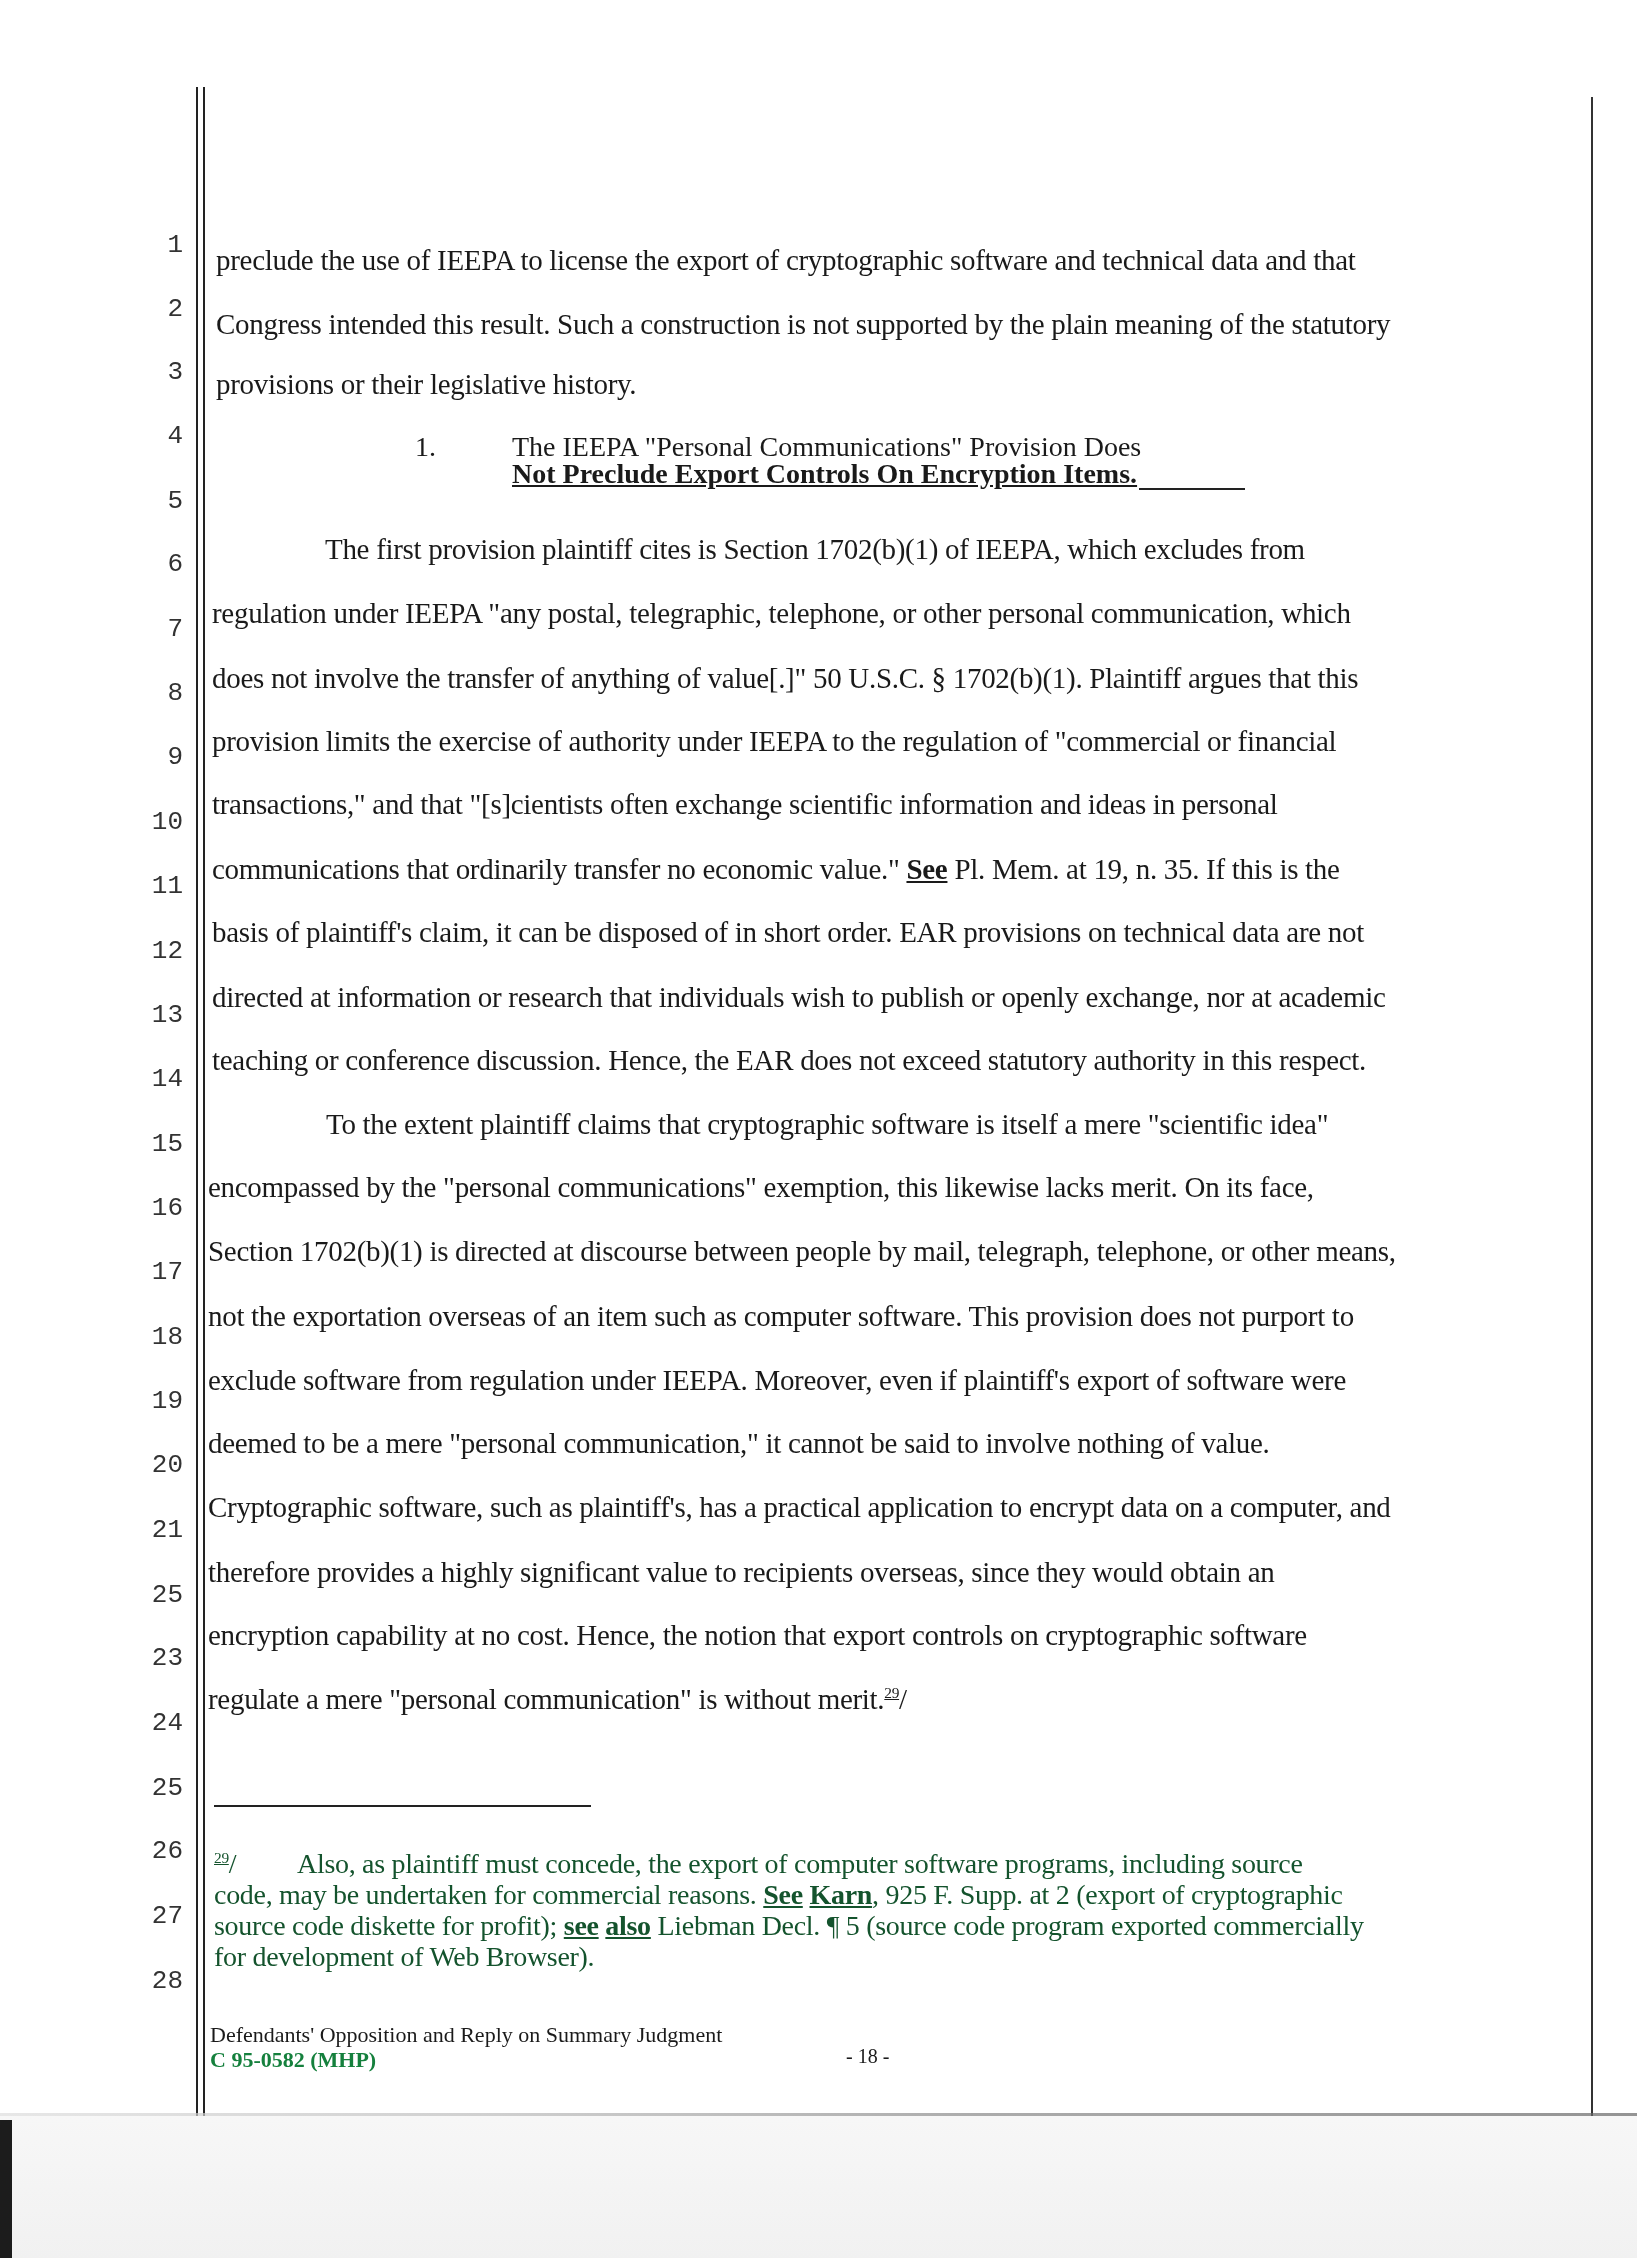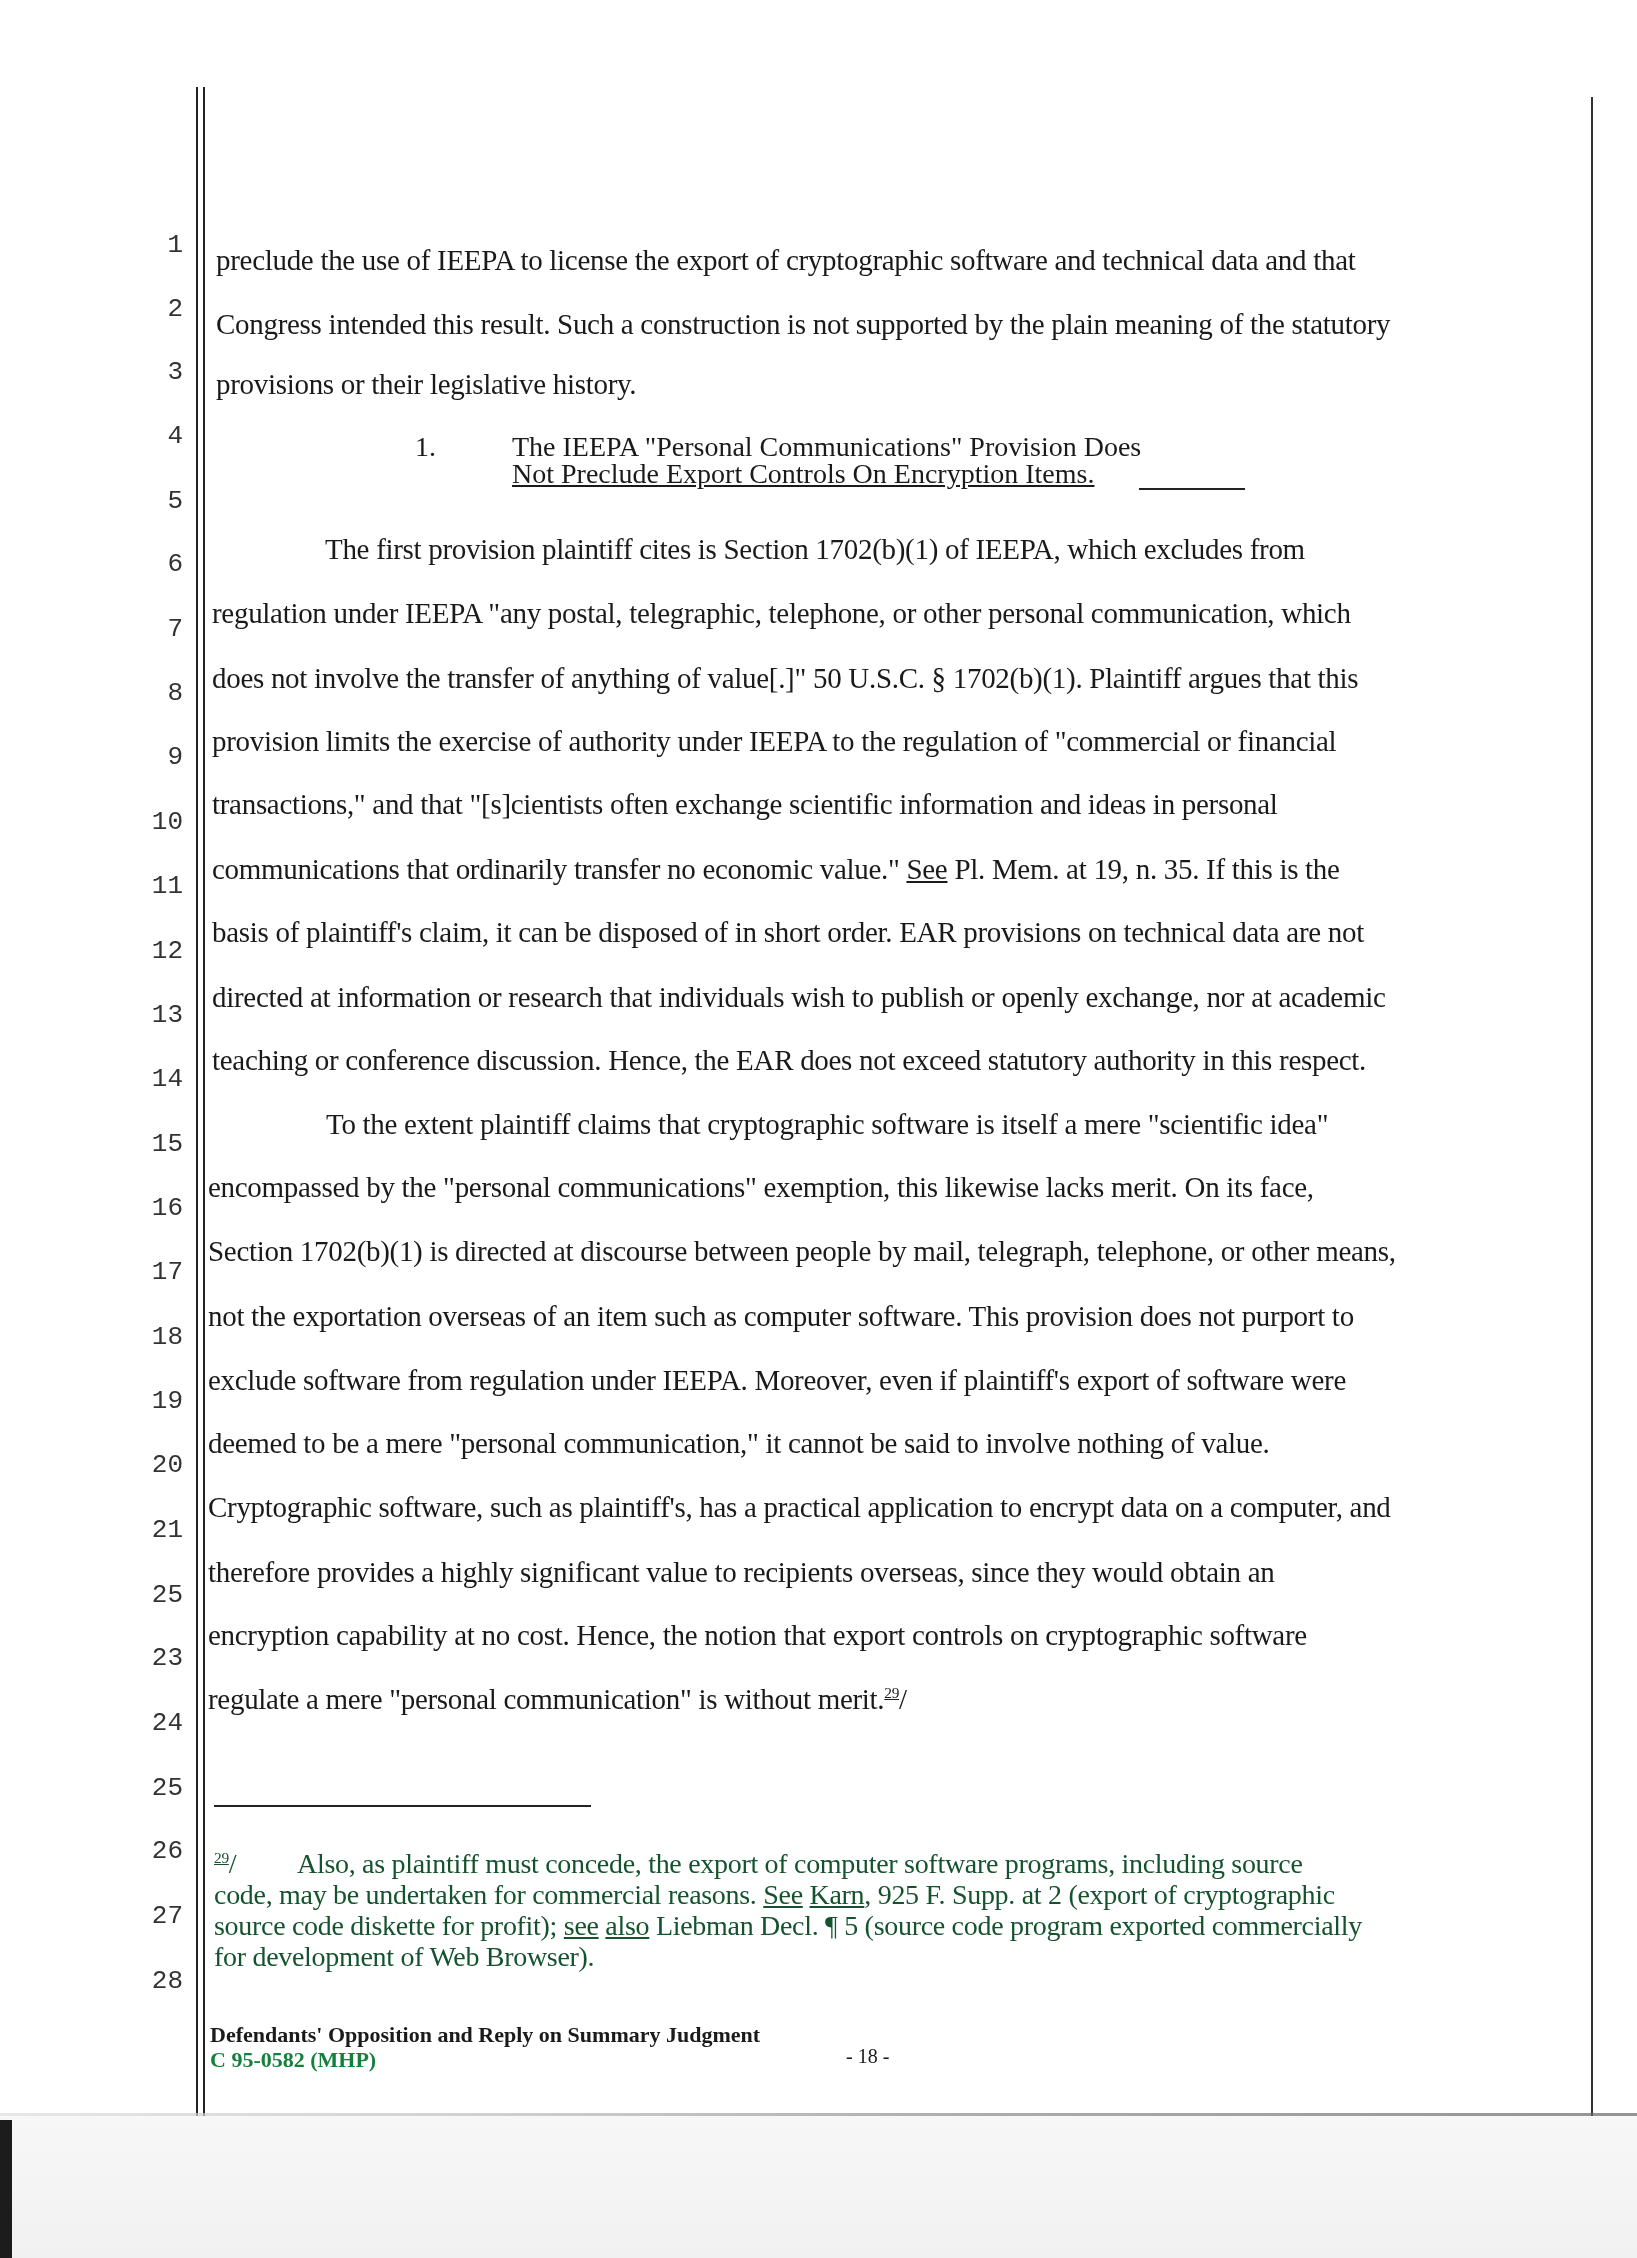--- a/index.html
+++ b/index.html
@@ -38,32 +38,32 @@
   .body-line {
     position:absolute; white-space:nowrap;
     font-size:29px; line-height:33px; color:#1a1a1a;
     letter-spacing:-0.3px;
     margin-top:6px;
   }
   .heading-line {
     position:absolute; white-space:nowrap;
     font-size:28px; line-height:31px; color:#1a1a1a;
   }
-  .u { text-decoration:underline; }
+  .u { text-decoration:underline;font-weight:bold; }
   .sup { font-size:15.4px; vertical-align:super; text-decoration:underline; line-height:0; }
 
   .fn-rule { position:absolute; left:214px; top:1805px; width:377px; height:1.9px; background:#222; }
   .fn-line {
     position:absolute; white-space:nowrap;
     font-size:28px; line-height:31px; color:#14532d; letter-spacing:-0.3px;
   }
 
   .footer-title {
     position:absolute; left:210px; top:2022px; white-space:nowrap;
-    font-size:22px; font-weight:bold; color:#1a1a1a;text-align:center;
+    font-size:22px; font-weight:normal; color:#1a1a1a;text-align:center;
   }
   .footer-case {
     position:absolute; left:210px; top:2047px; white-space:nowrap;
     font-size:22px; font-weight:bold; color:#15803d;
   }
   .footer-page {
     position:absolute; left:846px; top:2045px; white-space:nowrap;
     font-size:20px; color:#1a1a1a;
   }
 </style>

